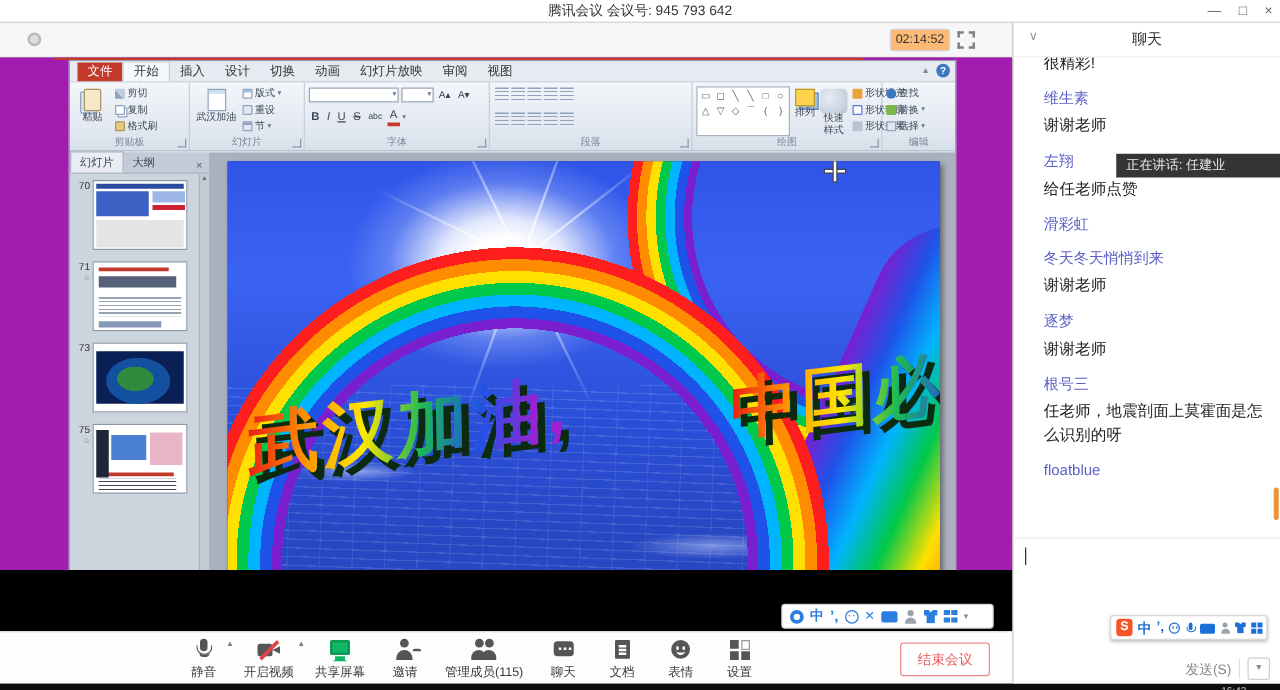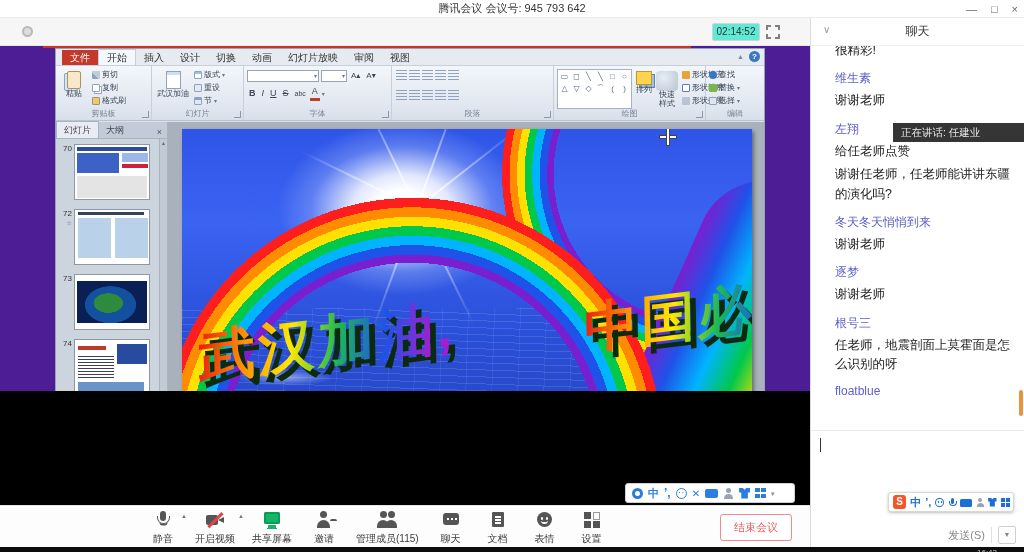--- a/index.html
+++ b/index.html
@@ -12,34 +12,34 @@
     border-bottom:1px solid #ececec; display:flex; align-items:center; justify-content:center; }
   .titlebar .t { font-size:11px; color:#333; }
   .win-ctrls { position:absolute; right:6px; top:0; height:18px; display:flex; gap:14px; align-items:center; }
   .win-ctrls span { font-size:11px; color:#666; cursor:default; line-height:18px; }
 
   
   .share-topbar { position:absolute; left:0; top:18px; width:810px; height:28px; background:#f6f6f6;
     border-bottom:1px solid #e9e9e9; }
   .cam-dot { position:absolute; left:22px; top:8px; width:11px; height:11px; border:2px solid #b9b9b9;
     border-radius:50%; background:#ddd; }
-  .timer-box { position:absolute; left:712px; top:5px; width:48px; height:18px; background:#5eead4;
+  .timer-box { position:absolute; left:712px; top:5px; width:48px; height:18px; background:#fdba74;
     border:1px solid #d4d4d4; border-radius:2px; font-size:10px; color:#333; text-align:center; line-height:16px; }
   .fs-icon { position:absolute; left:766px; top:7px; width:14px; height:14px; background:
     linear-gradient(#808080,#808080) left top/5px 2px,
     linear-gradient(#808080,#808080) left top/2px 5px,
     linear-gradient(#808080,#808080) right top/5px 2px,
     linear-gradient(#808080,#808080) right top/2px 5px,
     linear-gradient(#808080,#808080) left bottom/5px 2px,
     linear-gradient(#808080,#808080) left bottom/2px 5px,
     linear-gradient(#808080,#808080) right bottom/5px 2px,
     linear-gradient(#808080,#808080) right bottom/2px 5px; background-repeat:no-repeat; }
 
   
-  .share-black { position:absolute; left:0; top:46px; width:810px; height:345px; background:#4c1d95; overflow:hidden; }
+  .share-black { position:absolute; left:0; top:46px; width:810px; height:410px; background:#a21caf; overflow:hidden; }
   .share-redline { position:absolute; left:43px; top:0px; width:648px; height:2px; background:#c8352b; }
   .collapse-ch { position:absolute; left:744px; top:234px; color:#cfcfcf; font-size:13px; }
 
   
   .ppt { position:absolute; left:55px; top:2px; width:710px; height:457px; background:#dbe2ec;
     border:1px solid #97a4b5; overflow:hidden; }
   .ppt-tabs { position:relative; height:17px; background:#e6ebf2; border-bottom:1px solid #c7cfda;
     display:flex; align-items:flex-end; padding-left:6px; }
   .ppt-tab { font-size:10px; color:#333; padding:2px 8px 1px; line-height:12px; }
   .ppt-tab.file { background:#c5392b; color:#fff; }
@@ -462,30 +462,26 @@
             <div class="tp-tab active">幻灯片</div>
             <div class="tp-tab">大纲</div>
             <div class="tp-close">×</div>
           </div>
           <div class="thumb-list">
               <div class="thumb-row">
                 <div class="thumb-meta">70</div>
                 <div class="thumb-img s0"></div>
               </div>
               <div class="thumb-row">
-                <div class="thumb-meta">72<span class="star">☆</span></div>
-                <div class="thumb-img s2"></div>
+                <div class="thumb-meta">71<span class="star">☆</span></div>
+                <div class="thumb-img s1"></div>
               </div>
               <div class="thumb-row">
                 <div class="thumb-meta">73</div>
                 <div class="thumb-img s3"></div>
-              </div>
-              <div class="thumb-row">
-                <div class="thumb-meta">74</div>
-                <div class="thumb-img s4"></div>
               </div>
               <div class="thumb-row">
                 <div class="thumb-meta">75<span class="star">☆</span></div>
                 <div class="thumb-img s5"></div>
               </div>
             </div>
           <div class="tscroll"></div>
         </div>
 
         <div class="slide-area">
@@ -532,21 +528,21 @@
     <div class="chat-header">
       <span class="chv">∨</span>
       <span class="ct">聊天</span>
     </div>
     <div class="chat-msgs">
         <div class="chat-text first-cut">很精彩!</div>
         <div class="chat-user">维生素</div>
         <div class="chat-text">谢谢老师</div>
         <div class="chat-user">左翔</div>
         <div class="chat-text">给任老师点赞</div>
-        <div class="chat-text">谢谢任老师，任老师能讲讲东疆的演化吗?</div>
+        <div class="chat-user">滑彩虹</div>
         <div class="chat-user">冬天冬天悄悄到来</div>
         <div class="chat-text">谢谢老师</div>
         <div class="chat-user">逐梦</div>
         <div class="chat-text">谢谢老师</div>
         <div class="chat-user">根号三</div>
         <div class="chat-text">任老师，地震剖面上莫霍面是怎么识别的呀</div>
         <div class="chat-user">floatblue</div>
       </div>
     <div class="chat-scrollthumb"></div>
     <div class="chat-input">

